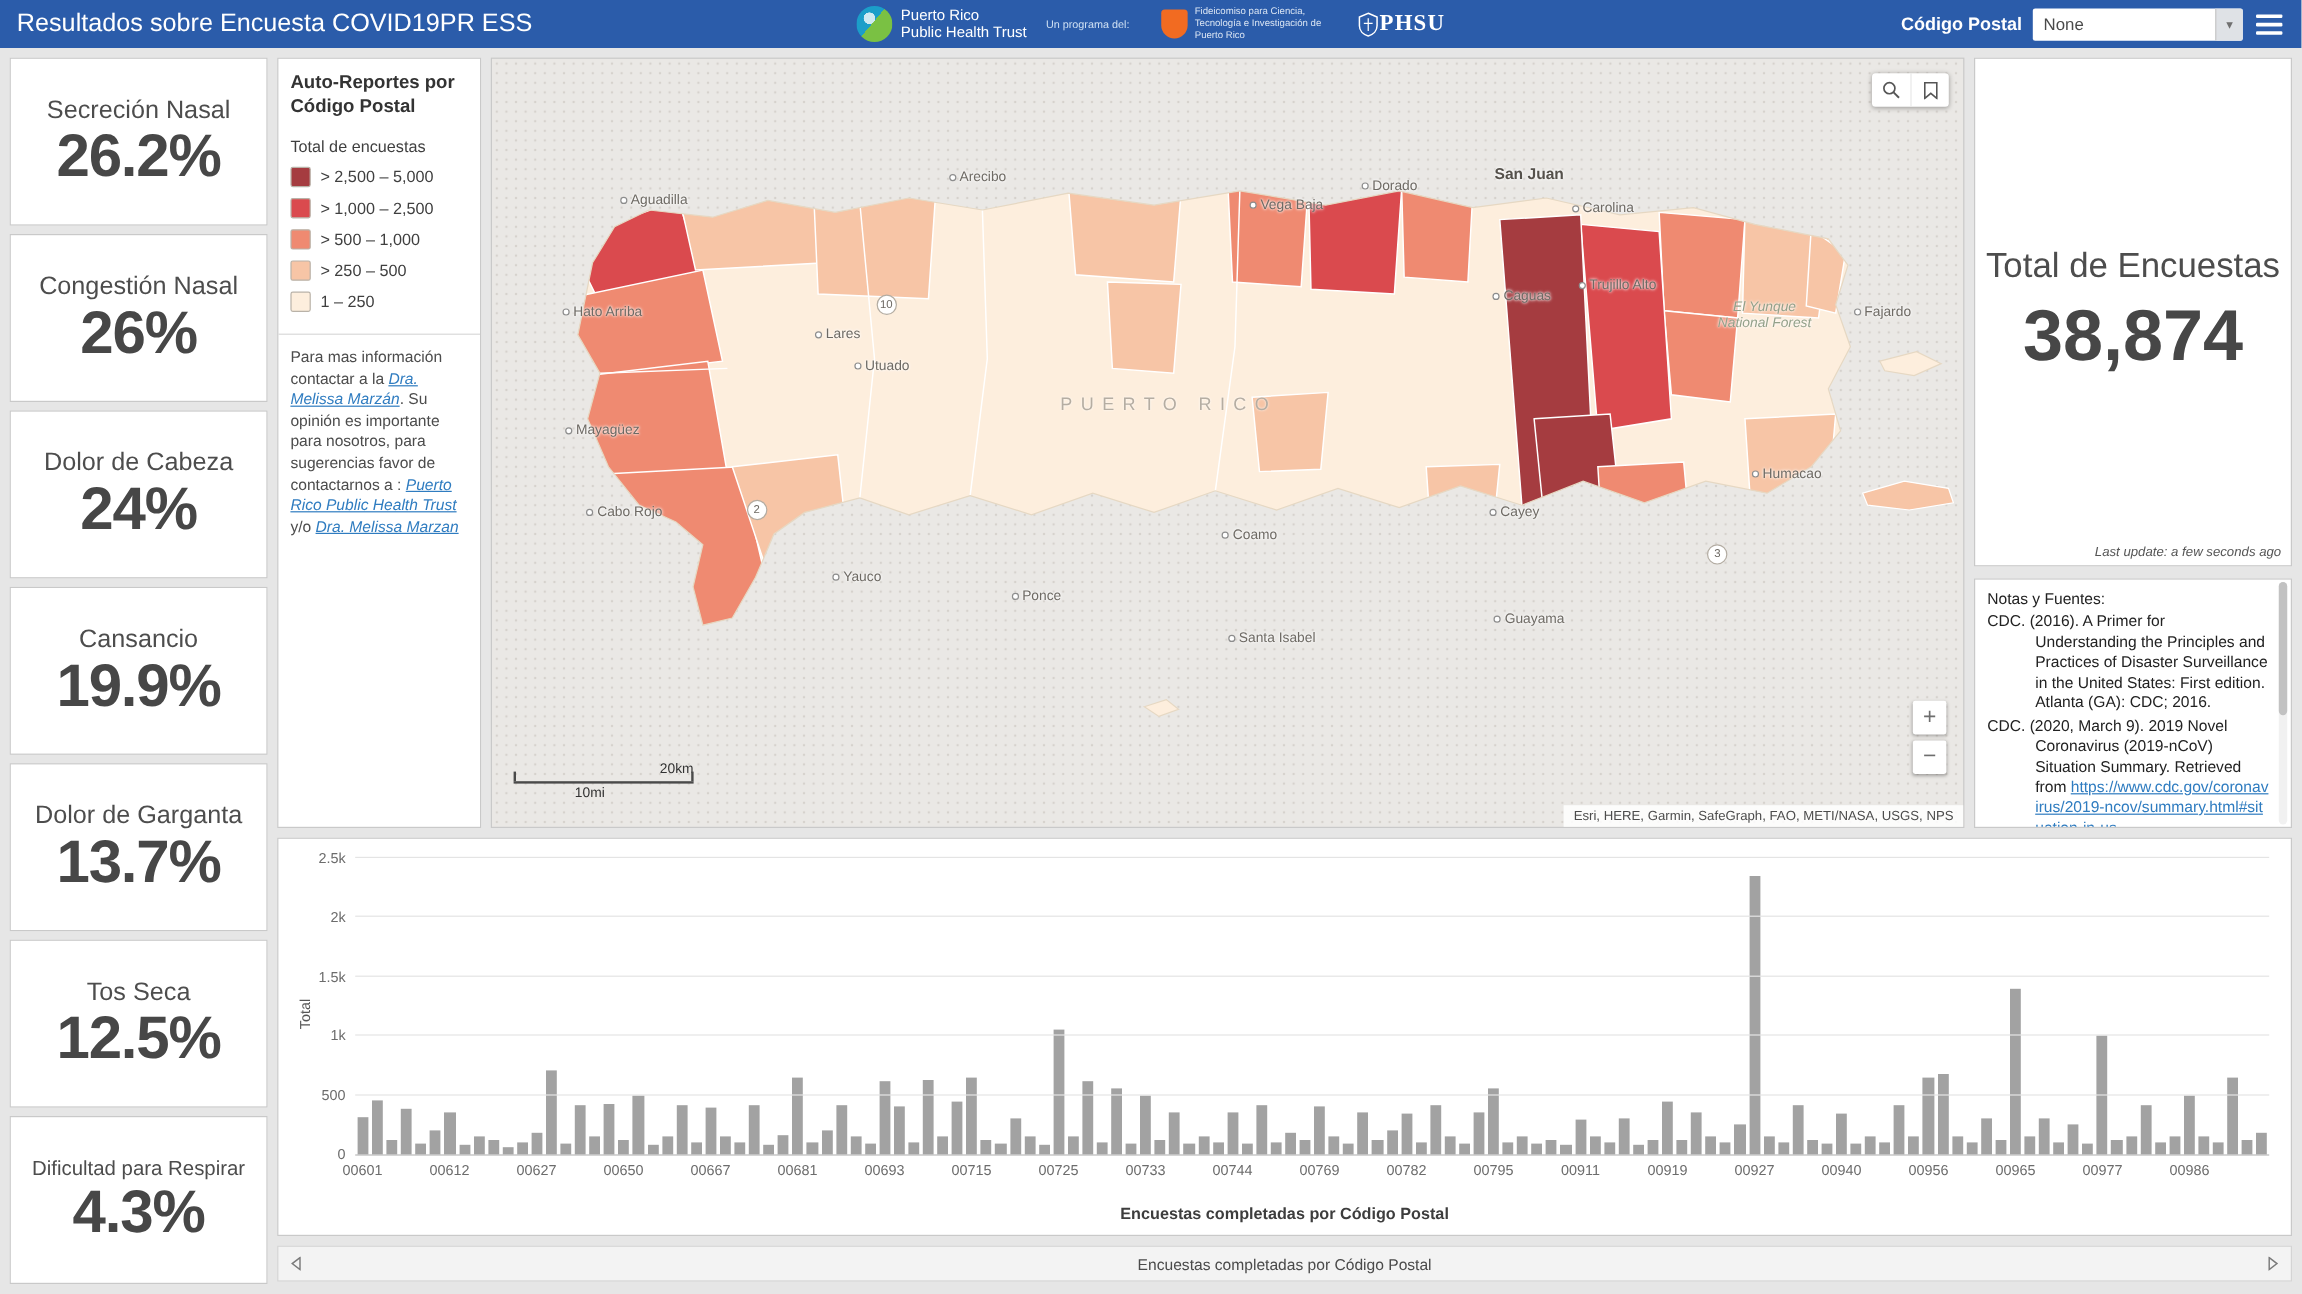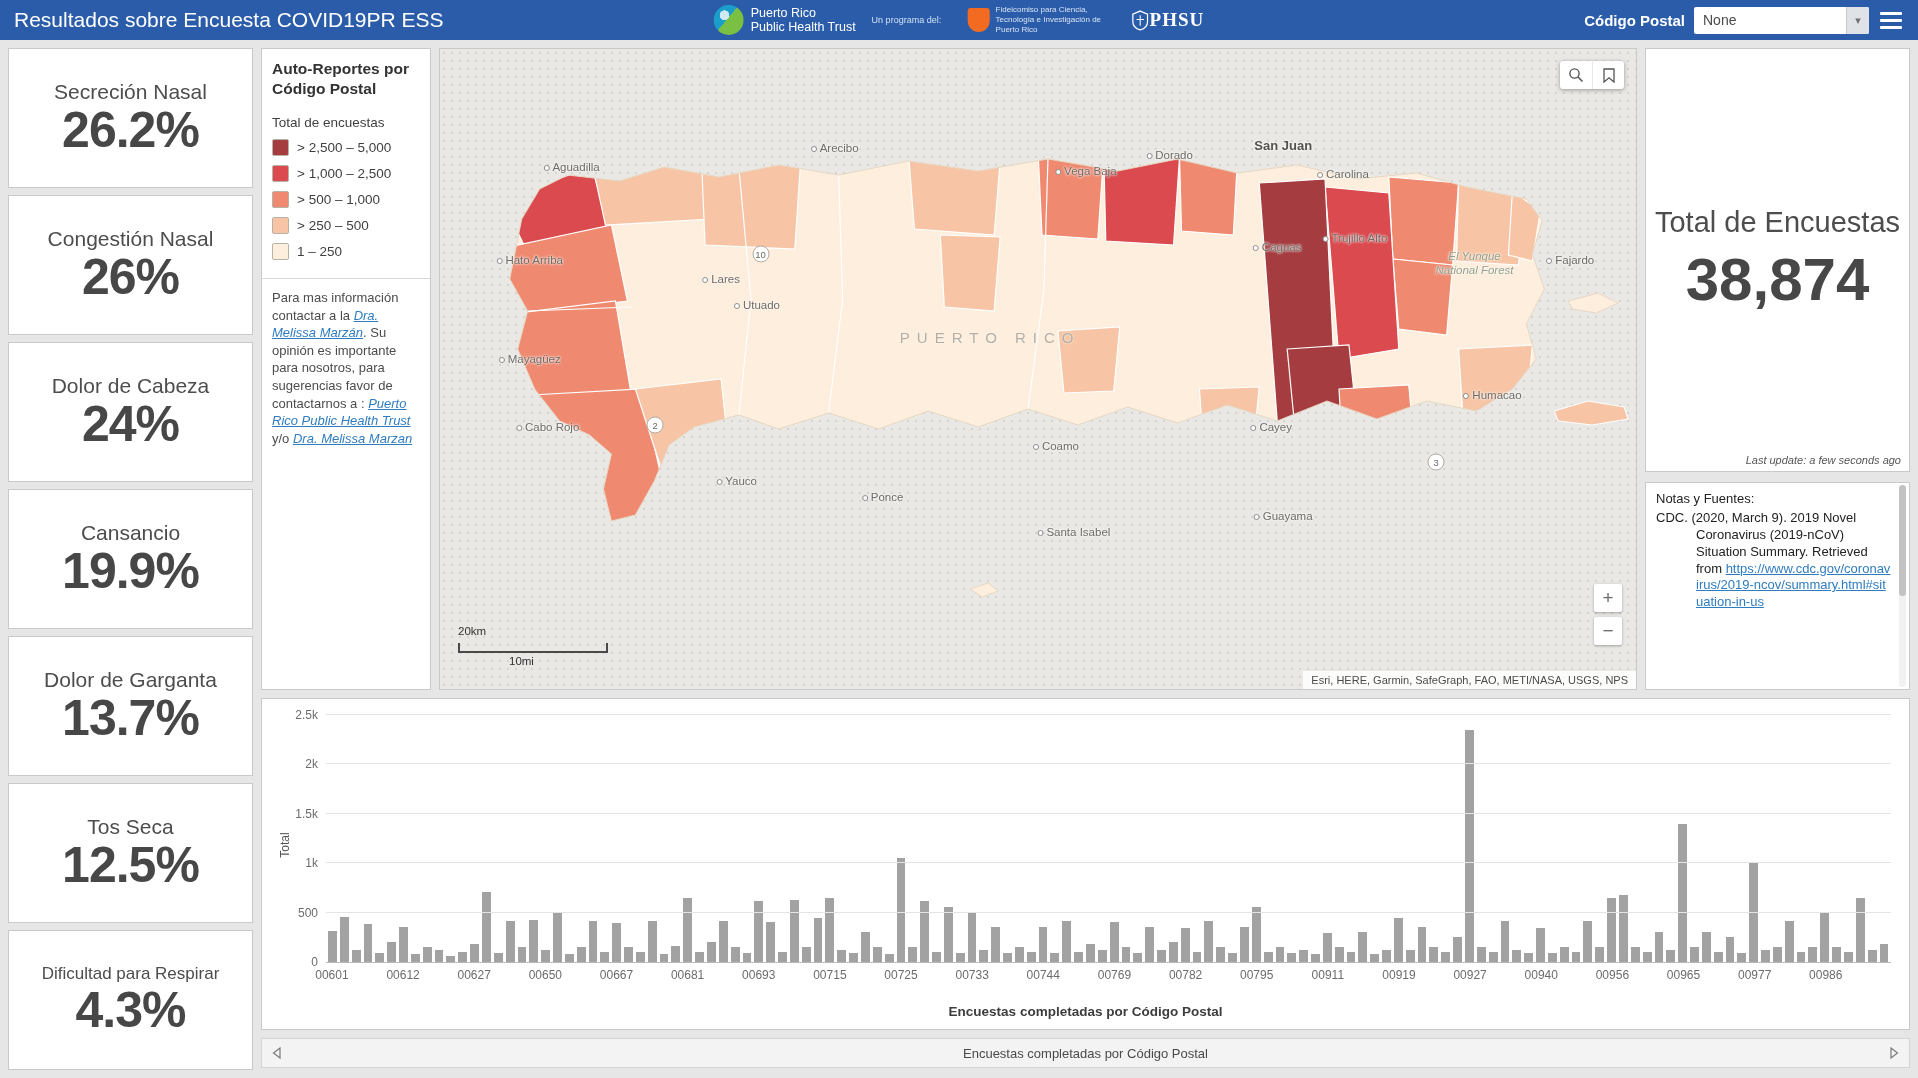--- a/index.html
+++ b/index.html
@@ -33,21 +33,21 @@
   .select { width:175px; height:27px; background:#fff; border-radius:2px; display:flex; align-items:center; overflow:hidden; cursor:pointer; }
   .select-value { flex:1; padding:0 9px; font-size:14px; color:#4a4a4a; }
   .select-caret { width:23px; align-self:stretch; background:#dfe2e6; color:#707070; display:flex; align-items:center; justify-content:center; font-size:11px; border-left:1px solid #c8c8c8; }
   .menu-btn { width:26px; height:21px; display:flex; flex-direction:column; justify-content:space-between; padding:2px 2px; cursor:pointer; }
   .menu-btn span { height:3px; background:#fff; border-radius:1px; }
 
   
   .main { display:flex; gap:8px; padding:8px; height:1038px; }
   .card { background:#fff; border:1px solid #c9c9c9; }
 
-  .sidebar { width:245px; display:flex; flex-direction:column; gap:7px; }
+  .sidebar { width:215px; display:flex; flex-direction:column; gap:7px; }
   .stat-card { flex:1; display:flex; flex-direction:column; align-items:center; justify-content:center; padding:2px; }
   .stat-label { color:#4d4d4d; white-space:nowrap; }
   .stat-value { font-size:50px; font-weight:700; color:#474747; line-height:1.05; letter-spacing:-1px; }
 
   .right-region { flex:1; display:flex; flex-direction:column; gap:8px; min-width:0; }
   .top-row { display:flex; gap:8px; height:642px; }
 
   .legend-panel { width:170px; padding:10px; display:flex; flex-direction:column; }
   .legend-title { font-size:15.5px; font-weight:bold; color:#333; line-height:1.3; }
   .legend-sub { font-size:13.5px; color:#3f3f3f; margin-top:16px; }
@@ -71,21 +71,21 @@
   .maplabel.major { font-size:13px; color:#55514b; font-weight:bold; }
   .maplabel.forest { font-style:italic; color:#93a089; white-space:normal; width:94px; text-align:center; line-height:1.15; }
   .watermark { position:absolute; left:46%; top:45%; transform:translate(-50%,-50%); font-size:15px; letter-spacing:7px; color:#b5ada2; text-shadow:0 0 2px #fff; white-space:nowrap; }
   .route { position:absolute; transform:translate(-50%,-50%); width:17px; height:17px; background:#fff; border:1px solid #b3aca2; border-radius:50%; font-size:9.5px; color:#6e6a64; display:flex; align-items:center; justify-content:center; }
   .map-tools { position:absolute; top:12px; right:12px; background:#fff; border-radius:3px; box-shadow:0 1px 4px rgba(0,0,0,.35); display:flex; }
   .tool-btn { width:32px; height:28px; display:flex; align-items:center; justify-content:center; cursor:pointer; }
   .tool-btn + .tool-btn { border-left:1px solid #e8e8e8; }
   .zoom-ctrl { position:absolute; right:14px; bottom:44px; display:flex; flex-direction:column; gap:5px; }
   .zoom-btn { width:28px; height:28px; background:#fff; box-shadow:0 1px 3px rgba(0,0,0,.3); border-radius:2px; font-size:19px; color:#6e6e6e; display:flex; align-items:center; justify-content:center; cursor:pointer; }
   .scalebar { position:absolute; left:18px; bottom:22px; width:150px; font-size:11.5px; color:#323232; }
-  .scale-km { text-align:left; margin-bottom:11px; }
+  .scale-km { text-align:right; margin-bottom:1px; }
   .scale-line { height:5px; border-bottom:2px solid #4a4a4a; position:relative; }
   .scale-line::before, .scale-line::after { content:""; position:absolute; bottom:0; width:2px; height:8px; background:#4a4a4a; }
   .scale-line::before { left:0; } .scale-line::after { right:0; }
   .scale-mi { margin-left:34%; margin-top:2px; }
   .attribution { position:absolute; right:0; bottom:0; background:rgba(255,255,255,.85); font-size:11px; color:#4c4c4c; padding:3px 8px; }
 
   
   .right-col { width:265px; display:flex; flex-direction:column; gap:10px; }
   .total-box { height:424px; position:relative; display:flex; flex-direction:column; align-items:center; justify-content:center; gap:6px; }
   .total-title { font-size:29px; color:#4d4d4d; }
@@ -332,20 +332,21 @@
 
       <div class="right-col">
         <div class="total-box card">
           <div class="total-title">Total de Encuestas</div>
           <div class="total-value">38,874</div>
           <div class="last-update">Last update: a few seconds ago</div>
         </div>
         <div class="notes-box card">
           <div class="notes-title">Notas y Fuentes:</div>
           <div>
+              <div class="cite">CDC. (2016). A Primer for Understanding the Principles and Practices of Disaster Surveillance in the United States: First edition. Atlanta (GA): CDC; 2016.</div>
               <div class="cite">CDC. (2020, March 9). 2019 Novel Coronavirus (2019-nCoV) Situation Summary. Retrieved from <a class="nlink">https://www.cdc.gov/coronavirus/2019-ncov/summary.html#situation-in-us</a></div>
             </div>
           <div class="vscroll">
               <div class="vthumb"></div>
             </div>
         </div>
       </div>
     </div>
 
     <div class="chart-panel card">

